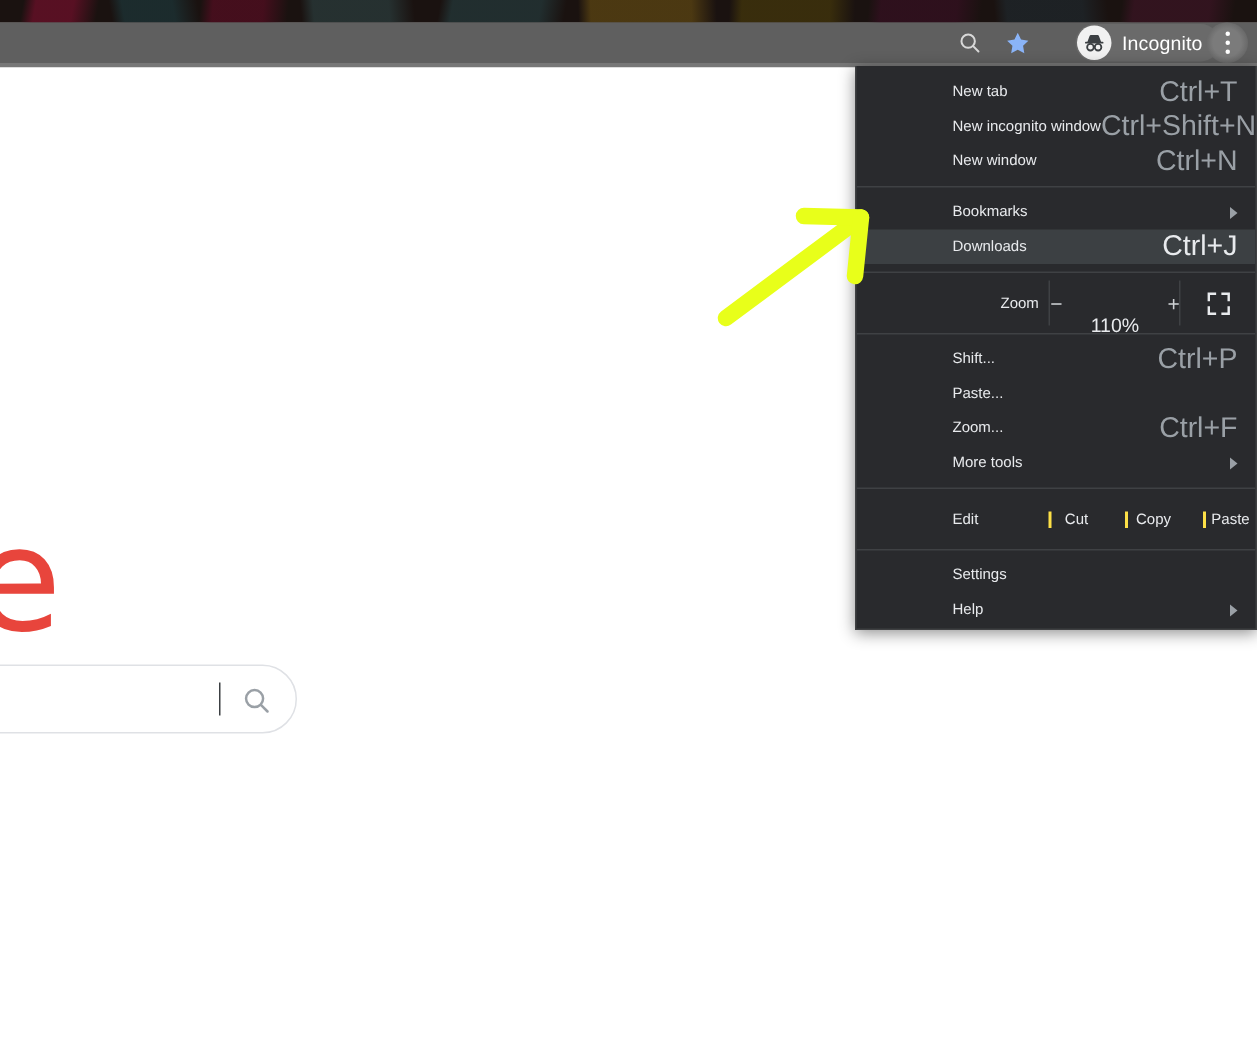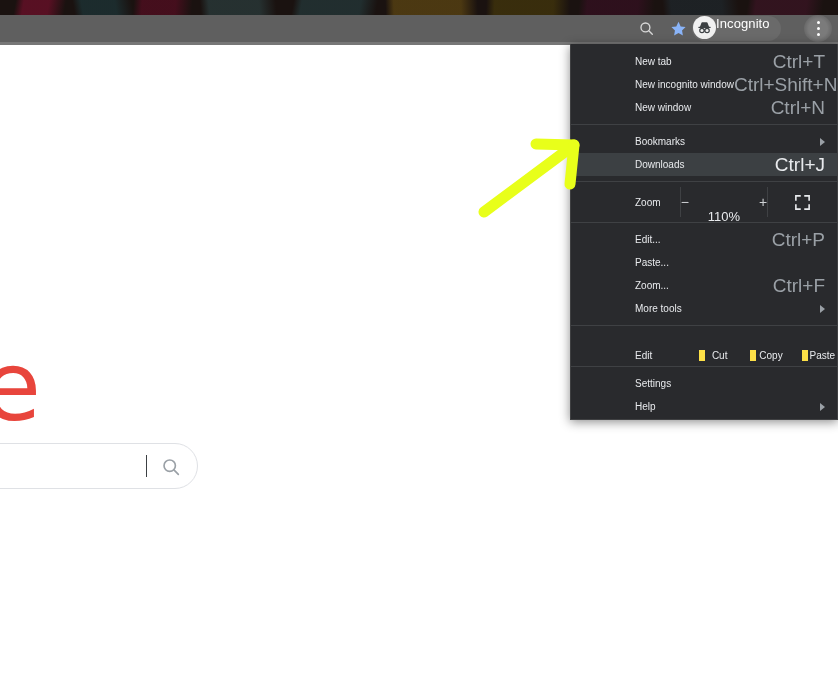--- a/index.html
+++ b/index.html
@@ -58,23 +58,23 @@
   }
 
   
   .tb-btn {
     position: absolute;
     display: flex; align-items: center; justify-content: center;
   }
   #search-icon-btn { left: 632px; top: 15px; width: 28px; height: 27px; }
   #star-btn { left: 664px; top: 15px; width: 28px; height: 27px; }
   #profile-pill {
-    position: absolute; left: 692px; top: 16px;
+    position: absolute; left: 717px; top: 16px;
     height: 25px; padding: 0 11px 0 0;
-    display: flex; align-items: flex-start; 
+    display: flex; align-items: center; gap: 7px;
     border-radius: 13px;
     background: #6a6a6a;
   }
   #incognito-avatar {
     width: 23px; height: 23px; margin-left: 1px;
     border-radius: 50%;
     background: #f1f1f1;
     display: flex; align-items: center; justify-content: center;
   }
   #profile-label {
@@ -159,21 +159,21 @@
   .menu-sep {
     height: 1px; margin: 5px 0;
     background: #3f4144;
   }
   .menu-spacer-top { height: 6px; }
 
   
   #zoom-row {
     position: relative;
     height: 30px;
-    display: flex; align-items: stretch;
+    display: flex; align-items: stretch; padding-left: 32px;
   }
   #zoom-row .zoom-label-cell {
     width: 112px;
     display: flex; align-items: center;
     padding-left: 64px;
     box-sizing: border-box;
   }
   #zoom-row .zoom-ctrl-cell {
     flex: 1;
     display: flex; align-items: center; justify-content: center;
@@ -185,32 +185,32 @@
     width: 74px;
     display: flex; align-items: center; justify-content: center;
   }
   .zoom-btn { color: #cfd2d5; font-size: 14px; line-height: 1; }
   #zoom-value { color: #e8eaed; font-size: 13px; min-width: 38px; text-align: center; margin-top: 28px; }
 
   
   #edit-row {
     position: relative;
     height: 30px;
-    display: flex; align-items: flex-end; gap: 16px;
+    display: flex; align-items: center; gap: 16px;
   }
   #edit-row .edit-label-cell {
     width: 112px;
     display: flex; align-items: center;
     padding-left: 64px;
     box-sizing: border-box;
   }
   #edit-row .edit-act-cell {
     flex: 1;
     display: flex; align-items: center; justify-content: center;
-    border-left: 6px solid #fde047;
+    border-left: 2px solid #fde047;
   }
 
   
   #annotation-arrow {
     position: absolute; left: 478px; top: 136px;
     width: 108px; height: 82px;
     pointer-events: none;
   }
 </style>
 </head>
@@ -315,21 +315,21 @@
           <path d="M13 2.2 H17.8 V7" fill="none" stroke="#e8eaed" stroke-width="1.9" stroke-linecap="square"></path>
           <path d="M17.8 13 V17.8 H13" fill="none" stroke="#e8eaed" stroke-width="1.9" stroke-linecap="square"></path>
           <path d="M7 17.8 H2.2 V13" fill="none" stroke="#e8eaed" stroke-width="1.9" stroke-linecap="square"></path>
         </svg>
       </div>
     </div>
 
     <div class="menu-sep"></div>
 
     <div class="menu-item">
-      <span class="menu-label">Edit...</span>
+      <span class="menu-label">Shift...</span>
       <span class="menu-shortcut">Ctrl+P</span>
     </div>
     <div class="menu-item">
       <span class="menu-label">Paste...</span>
     </div>
     <div class="menu-item">
       <span class="menu-label">Zoom...</span>
       <span class="menu-shortcut">Ctrl+F</span>
     </div>
     <div class="menu-item">

